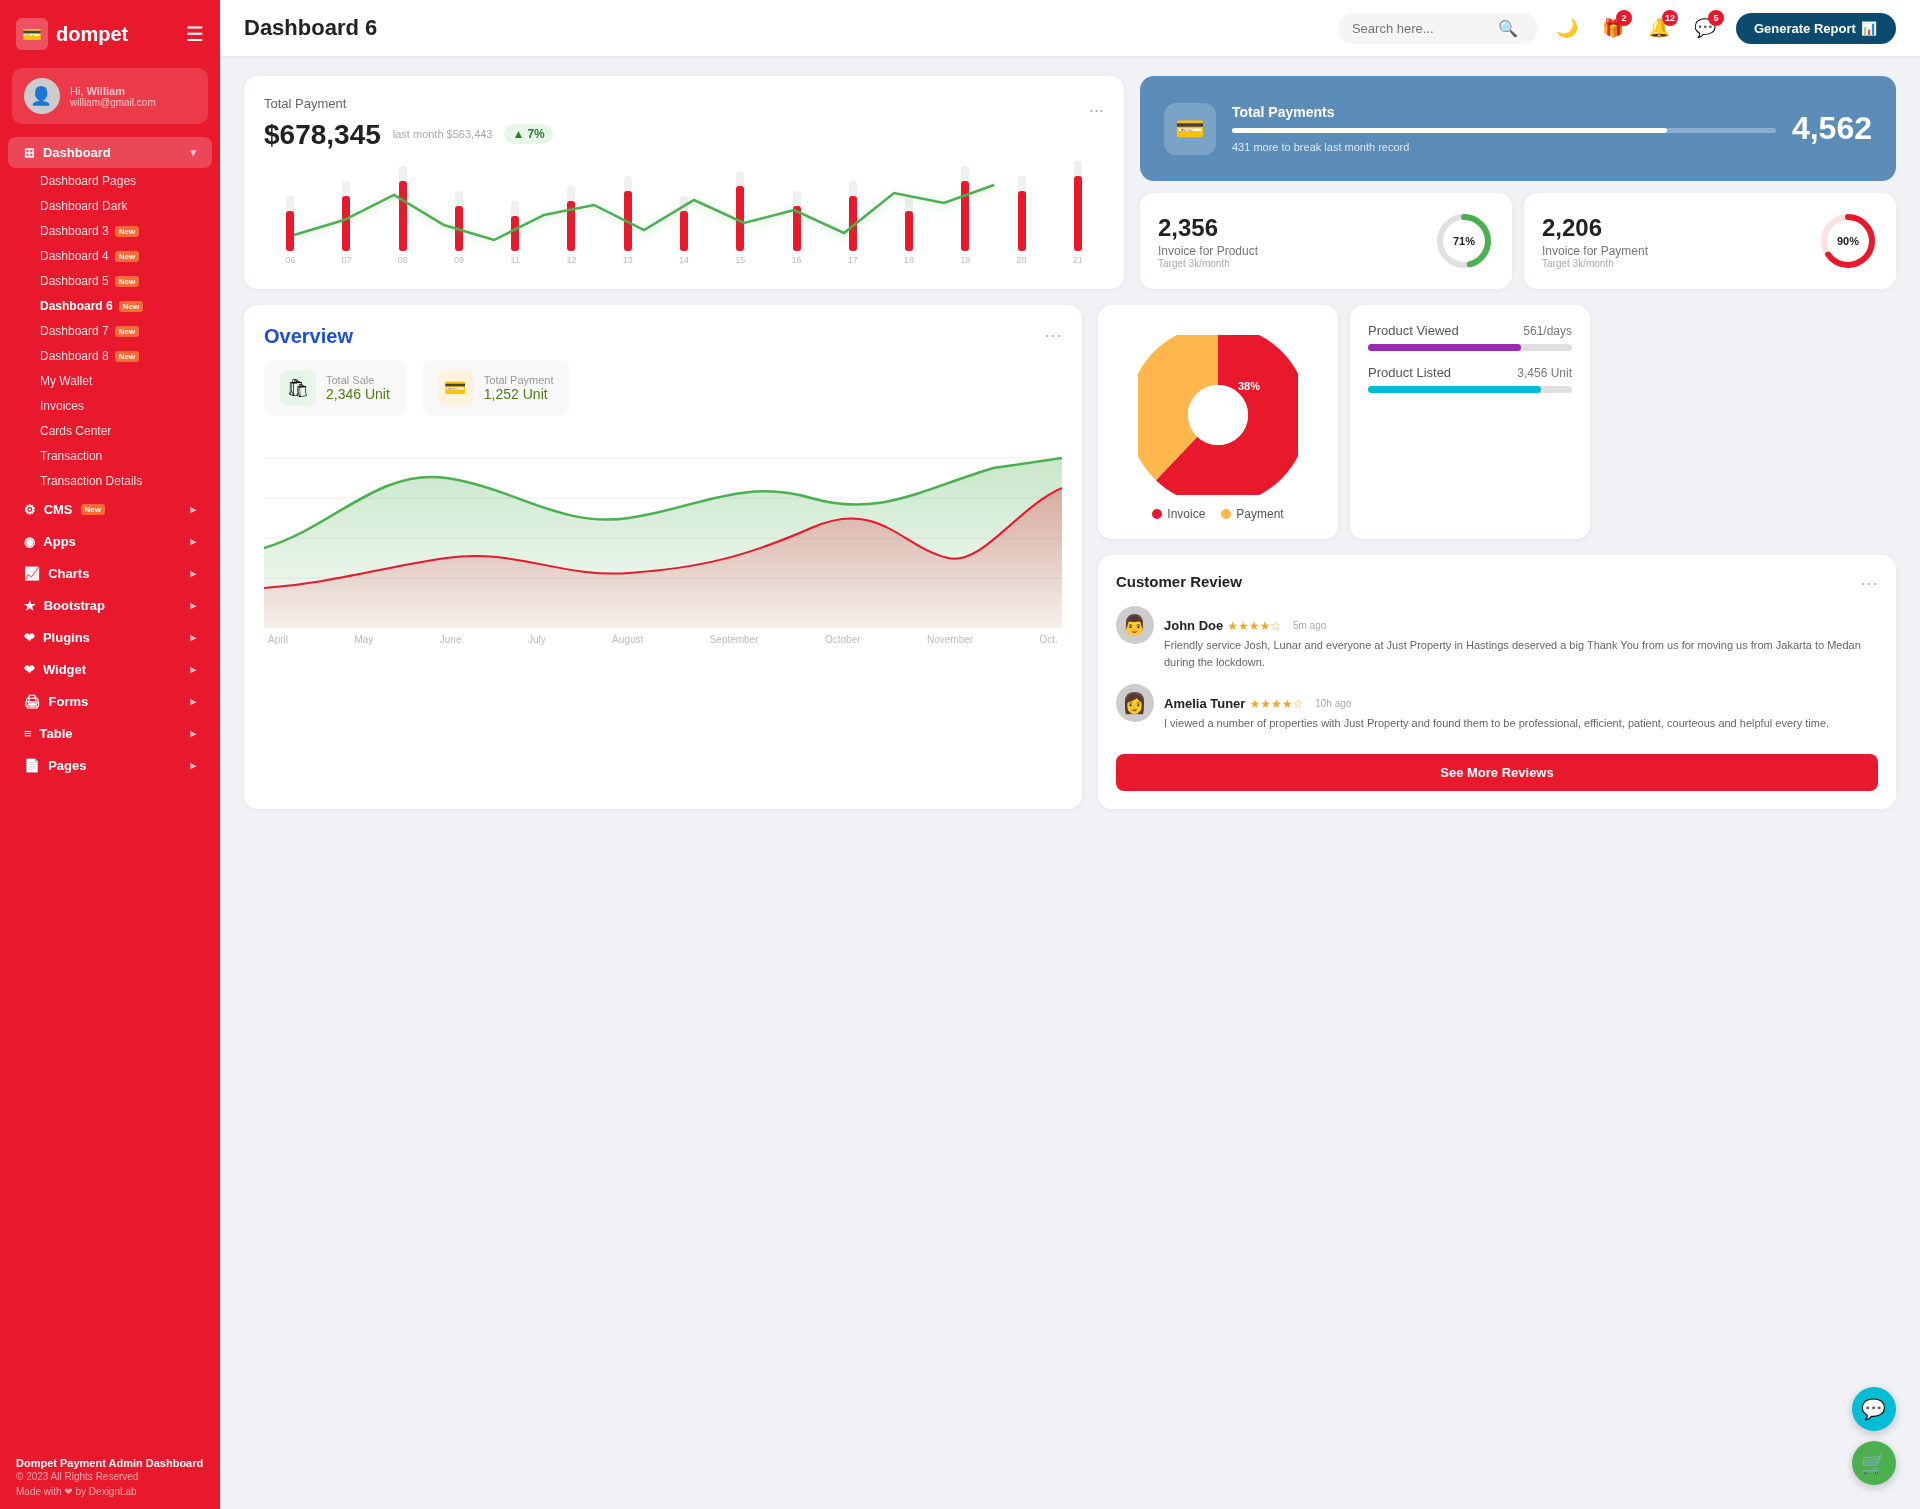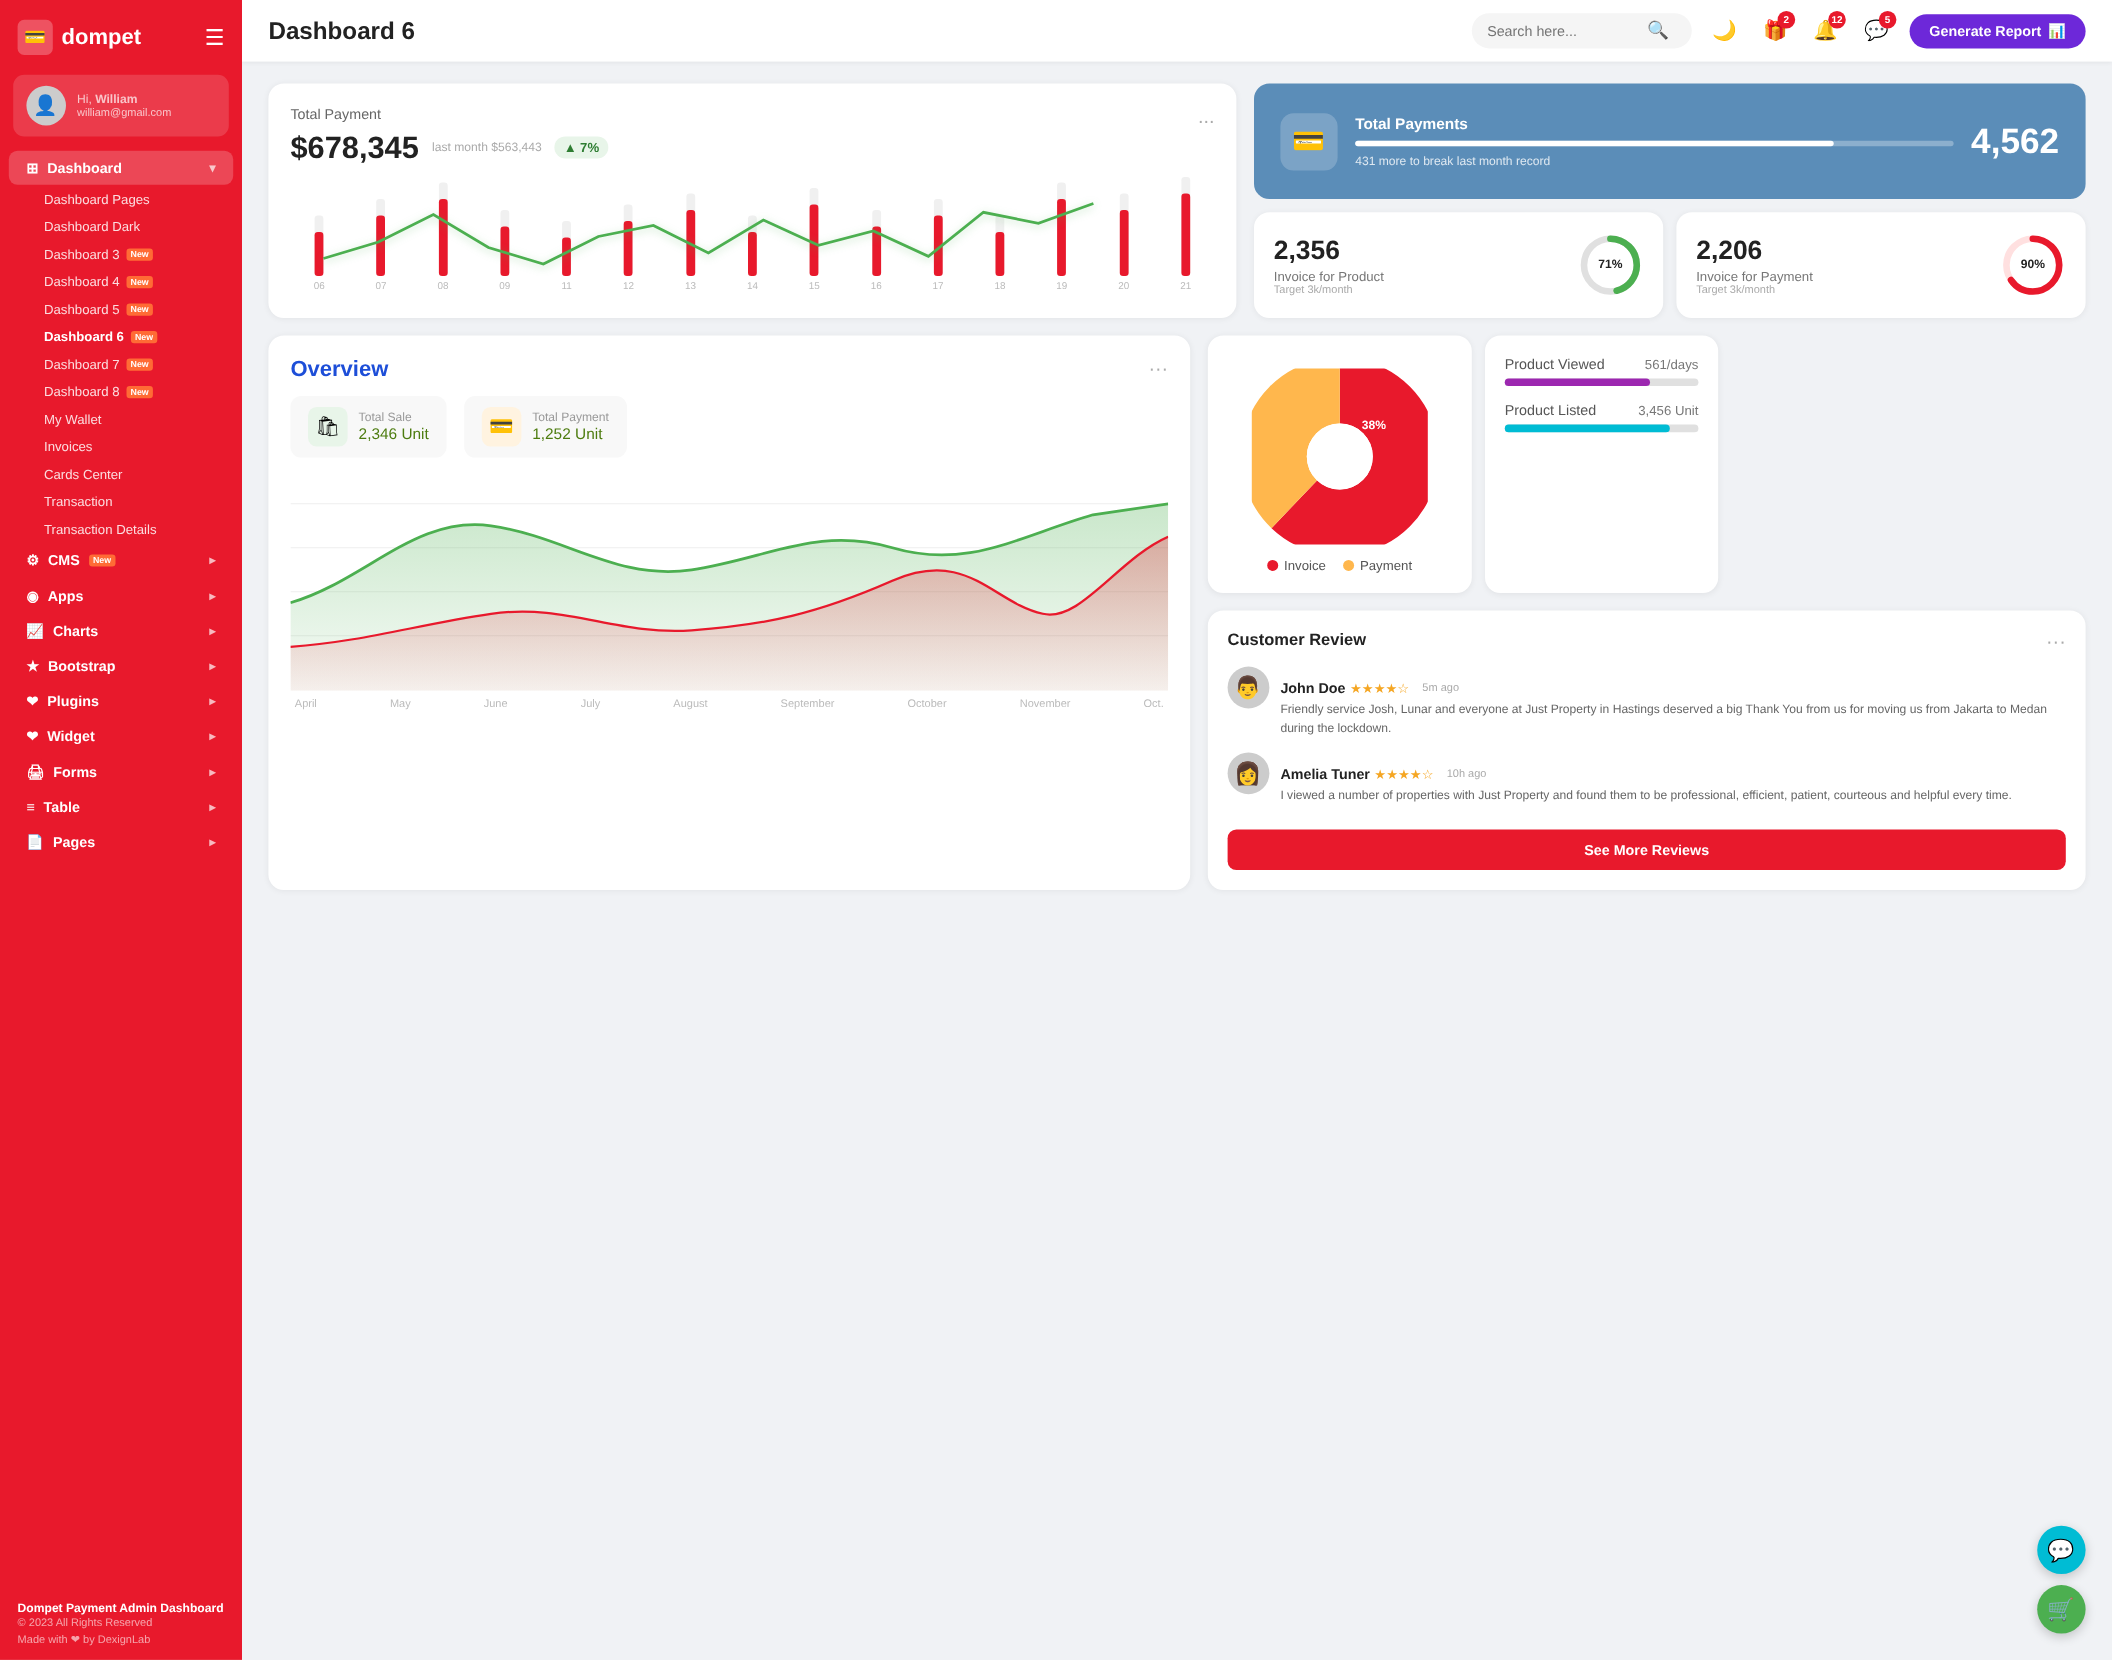--- a/index.html
+++ b/index.html
@@ -143,21 +143,21 @@
       font-size: 18px; color: #555;
     }
     .badge {
       position: absolute; top: 0; right: 0;
       background: #e8192c; color: white;
       font-size: 9px; font-weight: 700;
       border-radius: 50%; width: 16px; height: 16px;
       display: flex; align-items: center; justify-content: center;
     }
     .btn-generate {
-      background: #6d28d9; color: white;
+      background: #0c4a6e; color: white;
       border: none; border-radius: 20px;
       padding: 8px 18px;
       font-size: 13px; font-weight: 600;
       cursor: pointer;
       display: flex; align-items: center; gap: 6px;
     }
 
     
     .content {
       padding: 20px 24px;
@@ -282,21 +282,21 @@
     .area-chart-wrap svg { width: 100%; height: 100%; }
 
     
     .card-pie { width: 240px; background: white; border-radius: 14px; padding: 18px; box-shadow: 0 1px 6px rgba(0,0,0,0.06); }
     .pie-wrap { display: flex; justify-content: center; margin: 12px 0; }
     .pie-legend { display: flex; justify-content: center; gap: 16px; margin-top: 8px; }
     .legend-item { display: flex; align-items: center; gap: 5px; font-size: 12px; color: #555; }
     .legend-dot { width: 10px; height: 10px; border-radius: 50%; }
 
     
-    .card-product { width: 212px; background: white; border-radius: 14px; padding: 18px; box-shadow: 0 1px 6px rgba(0,0,0,0.06); }
+    .card-product { width: 240px; background: white; border-radius: 14px; padding: 18px; box-shadow: 0 1px 6px rgba(0,0,0,0.06); }
     .product-stat { margin-bottom: 14px; }
     .product-stat-header { display: flex; justify-content: space-between; align-items: center; margin-bottom: 6px; }
     .product-stat-label { font-size: 13px; color: #555; }
     .product-stat-value { font-size: 12px; color: #777; }
     .product-bar { height: 7px; border-radius: 4px; }
 
     
     .card-reviews { flex: 1; background: white; border-radius: 14px; padding: 18px; box-shadow: 0 1px 6px rgba(0,0,0,0.06); }
     .review-item { display: flex; gap: 10px; margin-bottom: 14px; }
     .review-avatar { width: 38px; height: 38px; border-radius: 50%; background: #ccc; overflow: hidden; font-size: 20px; display: flex; align-items: center; justify-content: center; }

